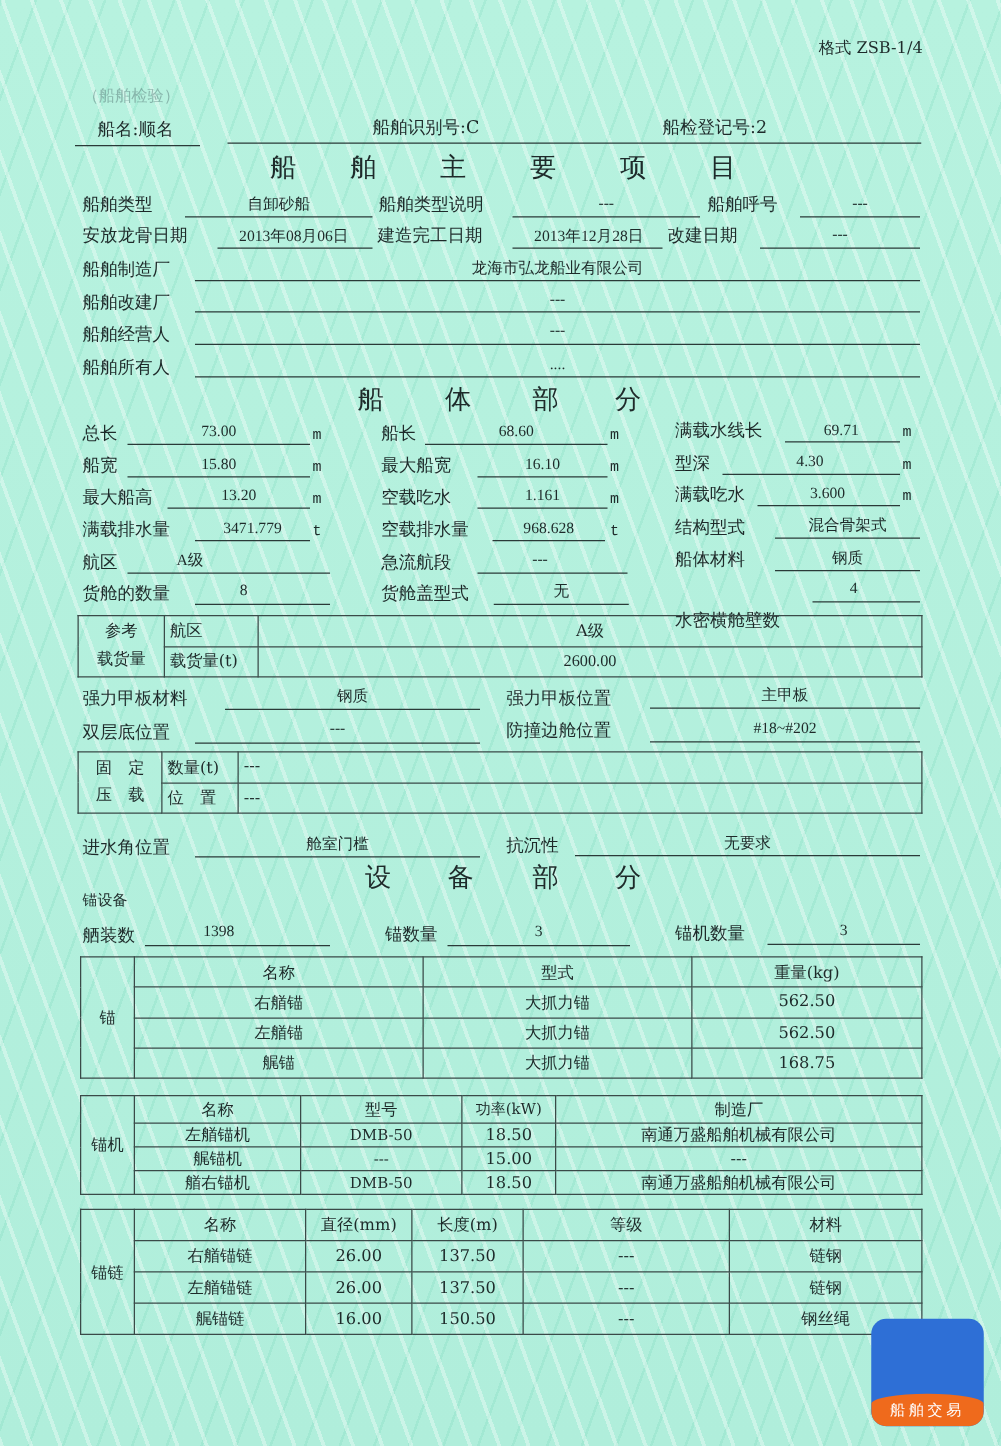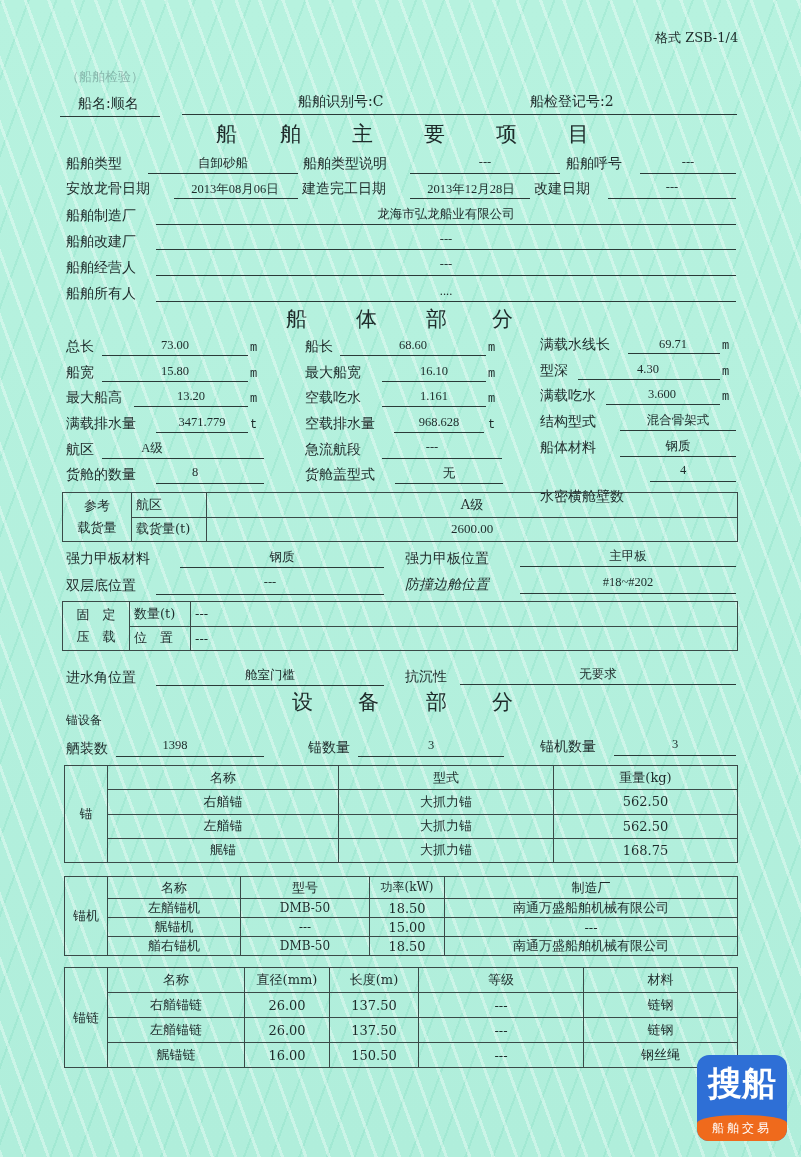--- a/index.html
+++ b/index.html
@@ -180,21 +180,21 @@
 <div class="abs txt" style="left:66px;top:550px;">强力甲板材料</div>
 <div class="val" style="left:180px;width:204px;top:549px;">钢质</div>
 <div class="uline" style="left:180px;width:204px;top:567px;"></div>
 <div class="abs txt" style="left:405px;top:550px;">强力甲板位置</div>
 <div class="val" style="left:520px;width:216px;top:548px;">主甲板</div>
 <div class="uline" style="left:520px;width:216px;top:566px;"></div>
 
 <div class="abs txt" style="left:66px;top:577px;">双层底位置</div>
 <div class="val" style="left:156px;width:228px;top:575px;">---</div>
 <div class="uline" style="left:156px;width:228px;top:594px;"></div>
-<div class="abs txt" style="left:405px;top:576px;font-style:italic;">防撞边舱位置</div>
+<div class="abs txt" style="left:405px;top:576px;">防撞边舱位置</div>
 <div class="val" style="left:520px;width:216px;top:575px;">#18~#202</div>
 <div class="uline" style="left:520px;width:216px;top:593px;"></div>
 
 <table style="left:62px;top:601px;width:676px;height:50px;">
   <tbody>
       <tr style="height:24px;">
     <td rowspan="2" style="width:58px;line-height:22px;font-size:13px;">
       <div>固　定</div>
       <div>压　载</div>
     </td>
@@ -314,16 +314,15 @@
     <td>艉锚链</td>
     <td>16.00</td>
     <td>150.50</td>
     <td>---</td>
     <td>钢丝绳</td>
   </tr>
 </tbody>
   </table>
 
 <div class="logo">
-  <div class="main">搜船</div>
   <div class="band"></div>
   <div class="sub">船舶交易</div>
 </div>
 
 </body></html>

